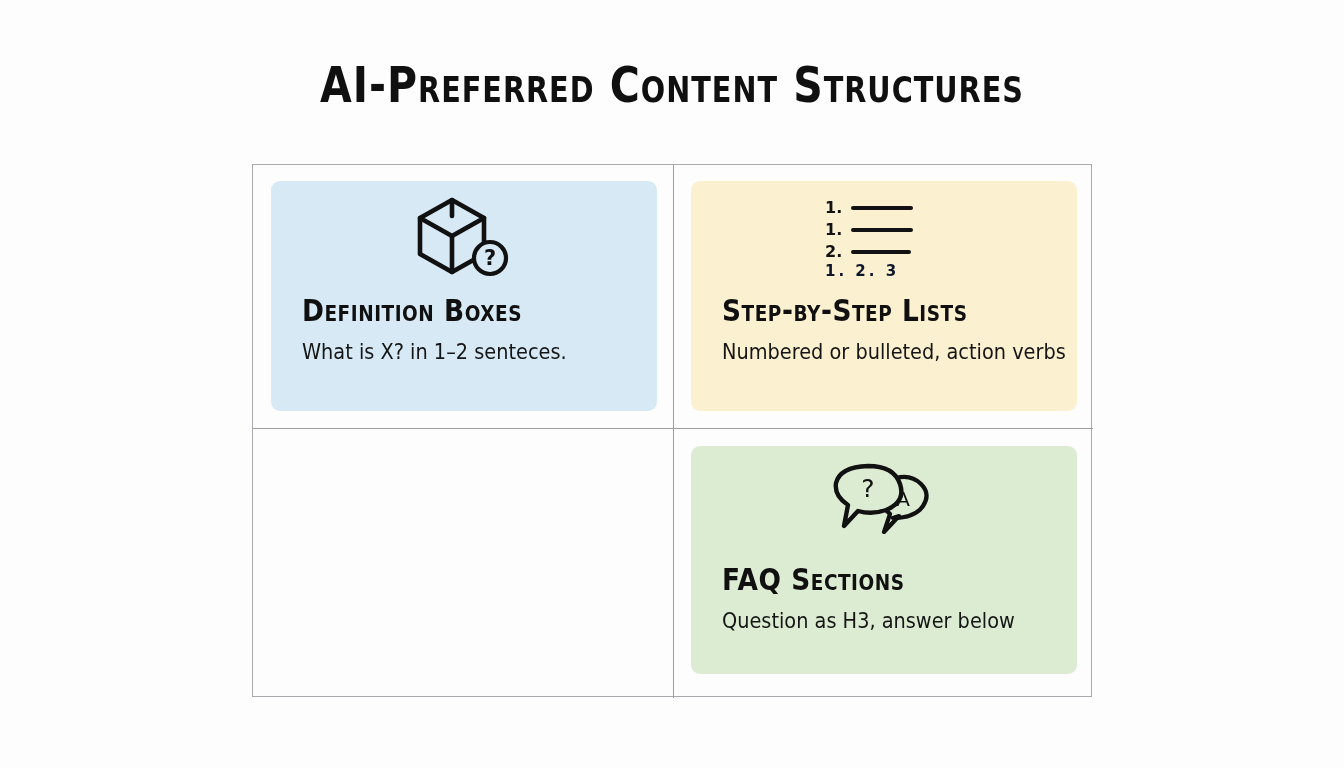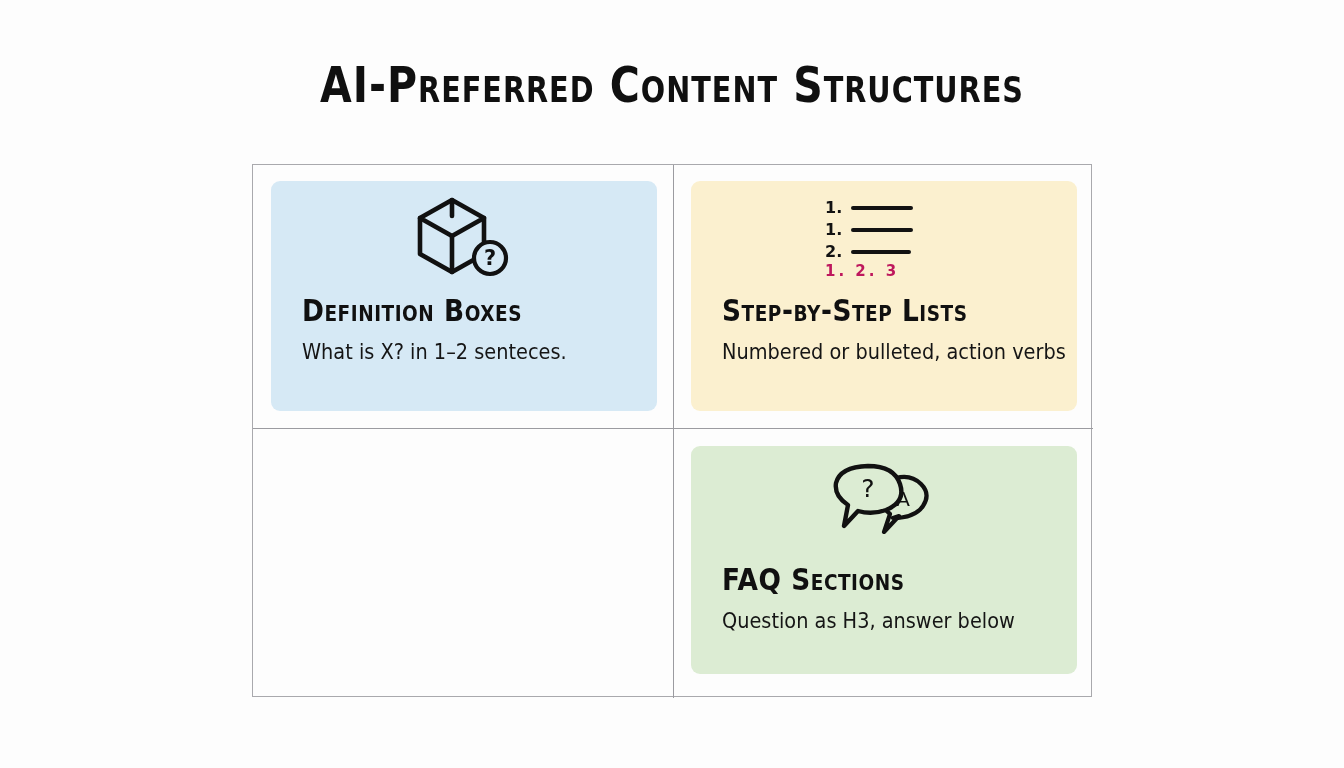--- a/index.html
+++ b/index.html
@@ -164,21 +164,21 @@
   .list-row-1 { top: 24px; }
   .list-row-2 { top: 46px; }
   .list-row-0 .list-bar { width: 62px; }
   .list-row-1 .list-bar { width: 62px; }
   .list-row-2 .list-bar { width: 60px; }
   .list-row-3 {
     top: 66px;
     font-family: "DejaVu Sans", sans-serif;
     font-size: 15px;
     font-weight: 700;
-    color: #be185d;
+    color: #0f172a;
     letter-spacing: 3px;
   }
 
   svg { display: block; overflow: visible; }
 </style>
 </head>
 <body style="background: rgb(253, 253, 253);">
 
 <div class="canvas">
 

